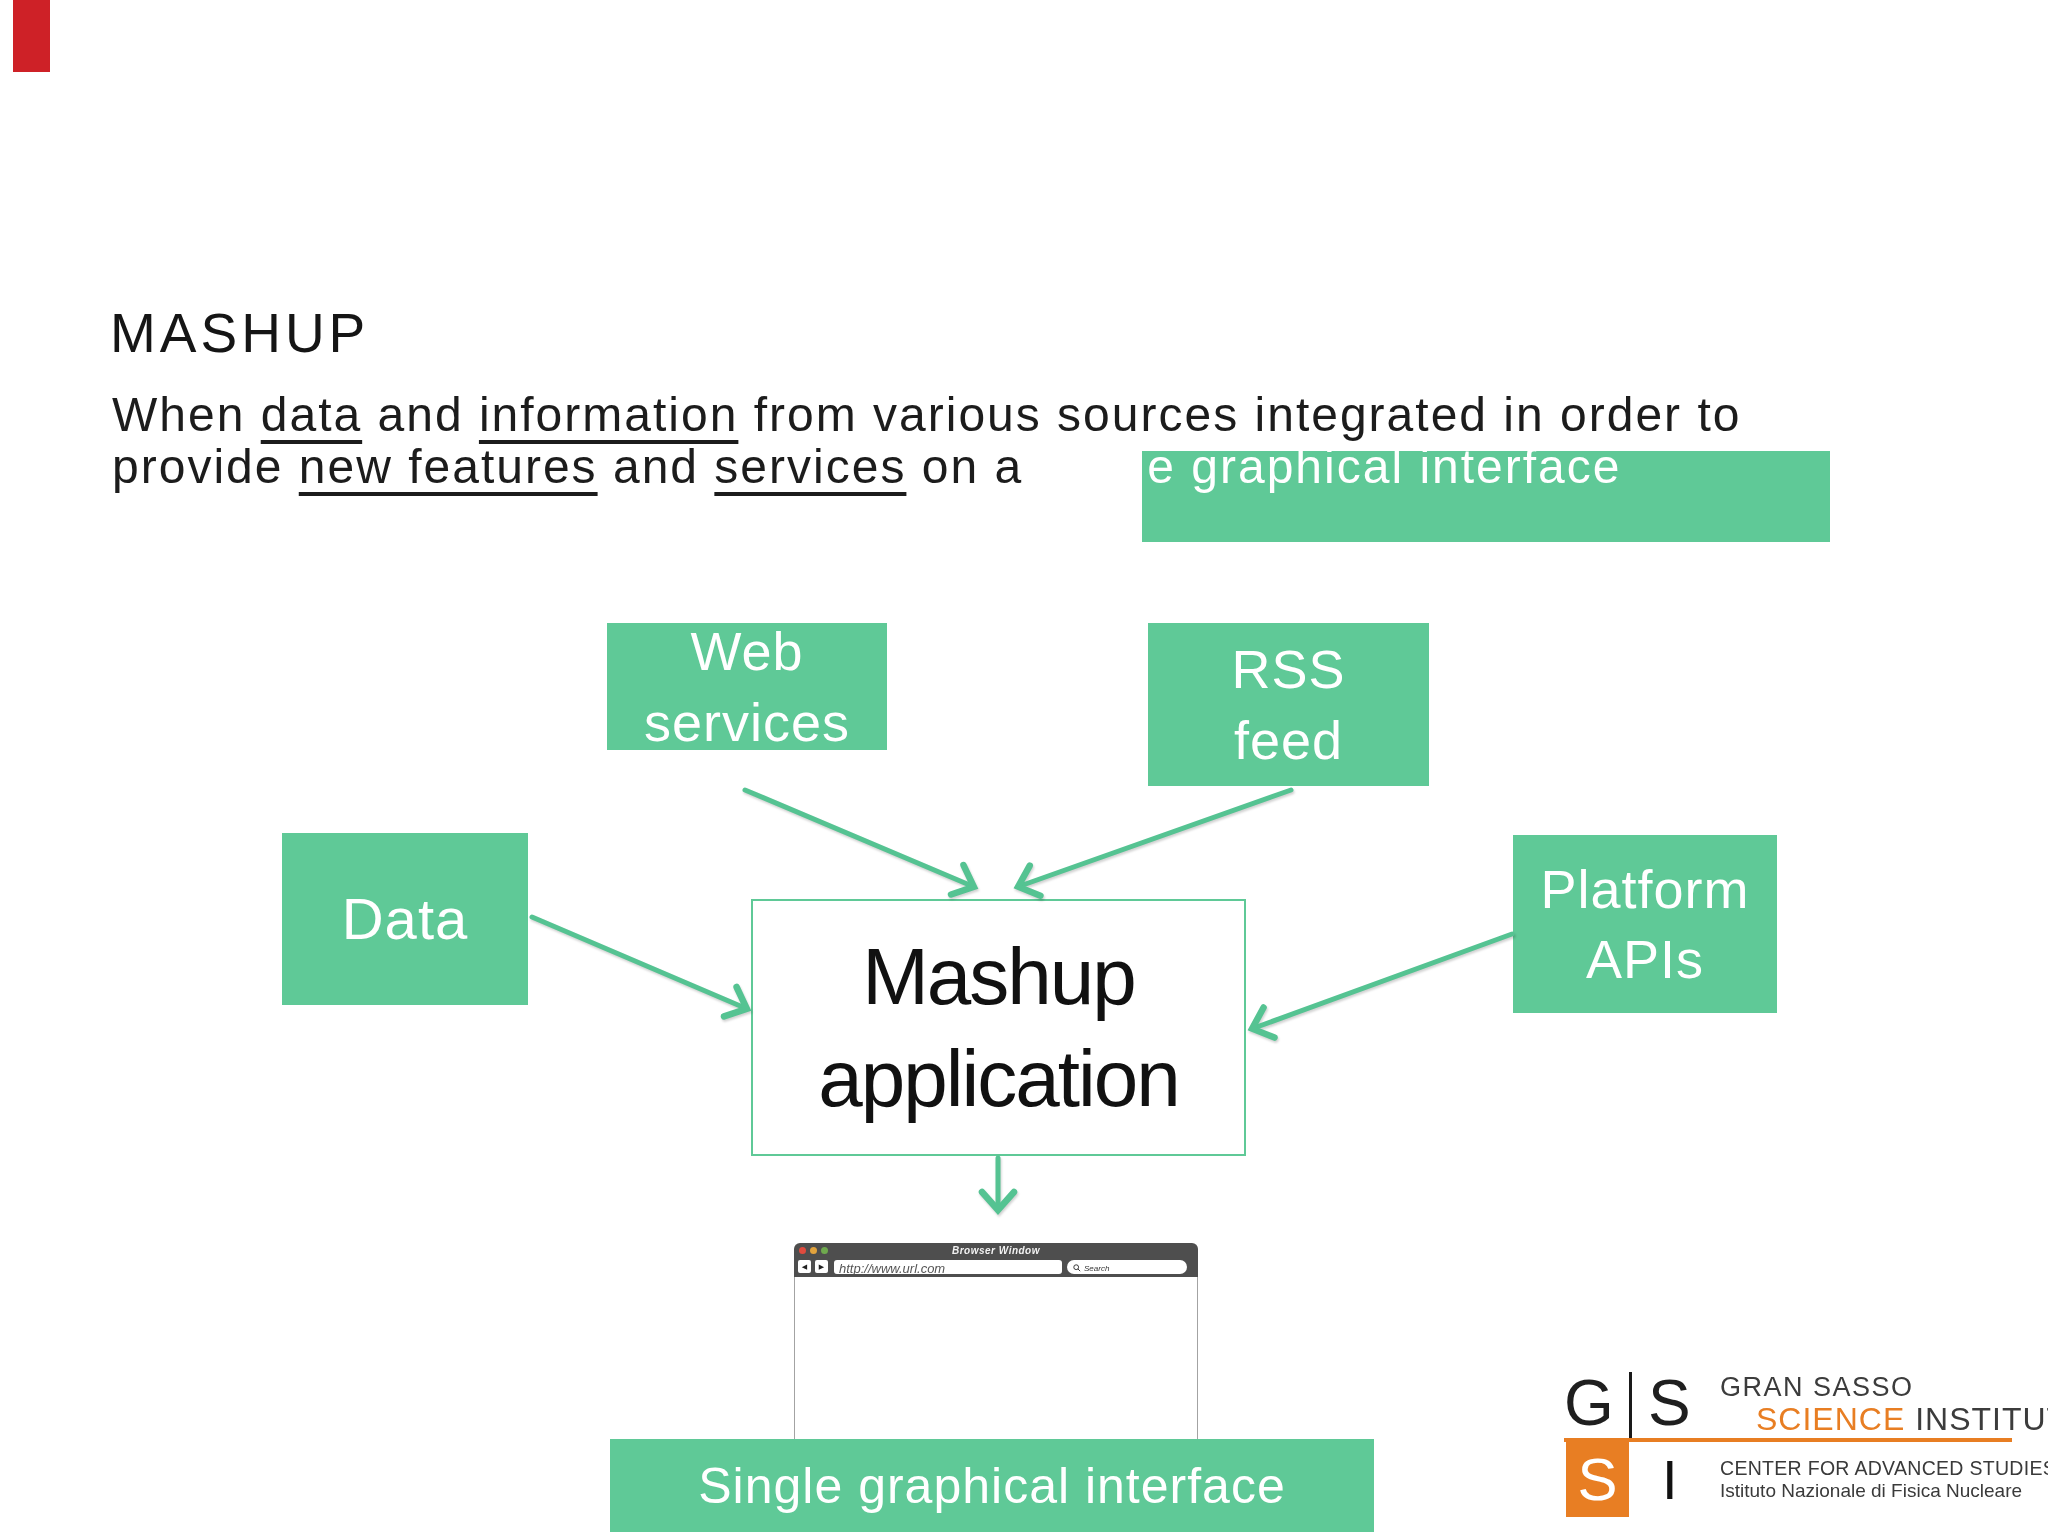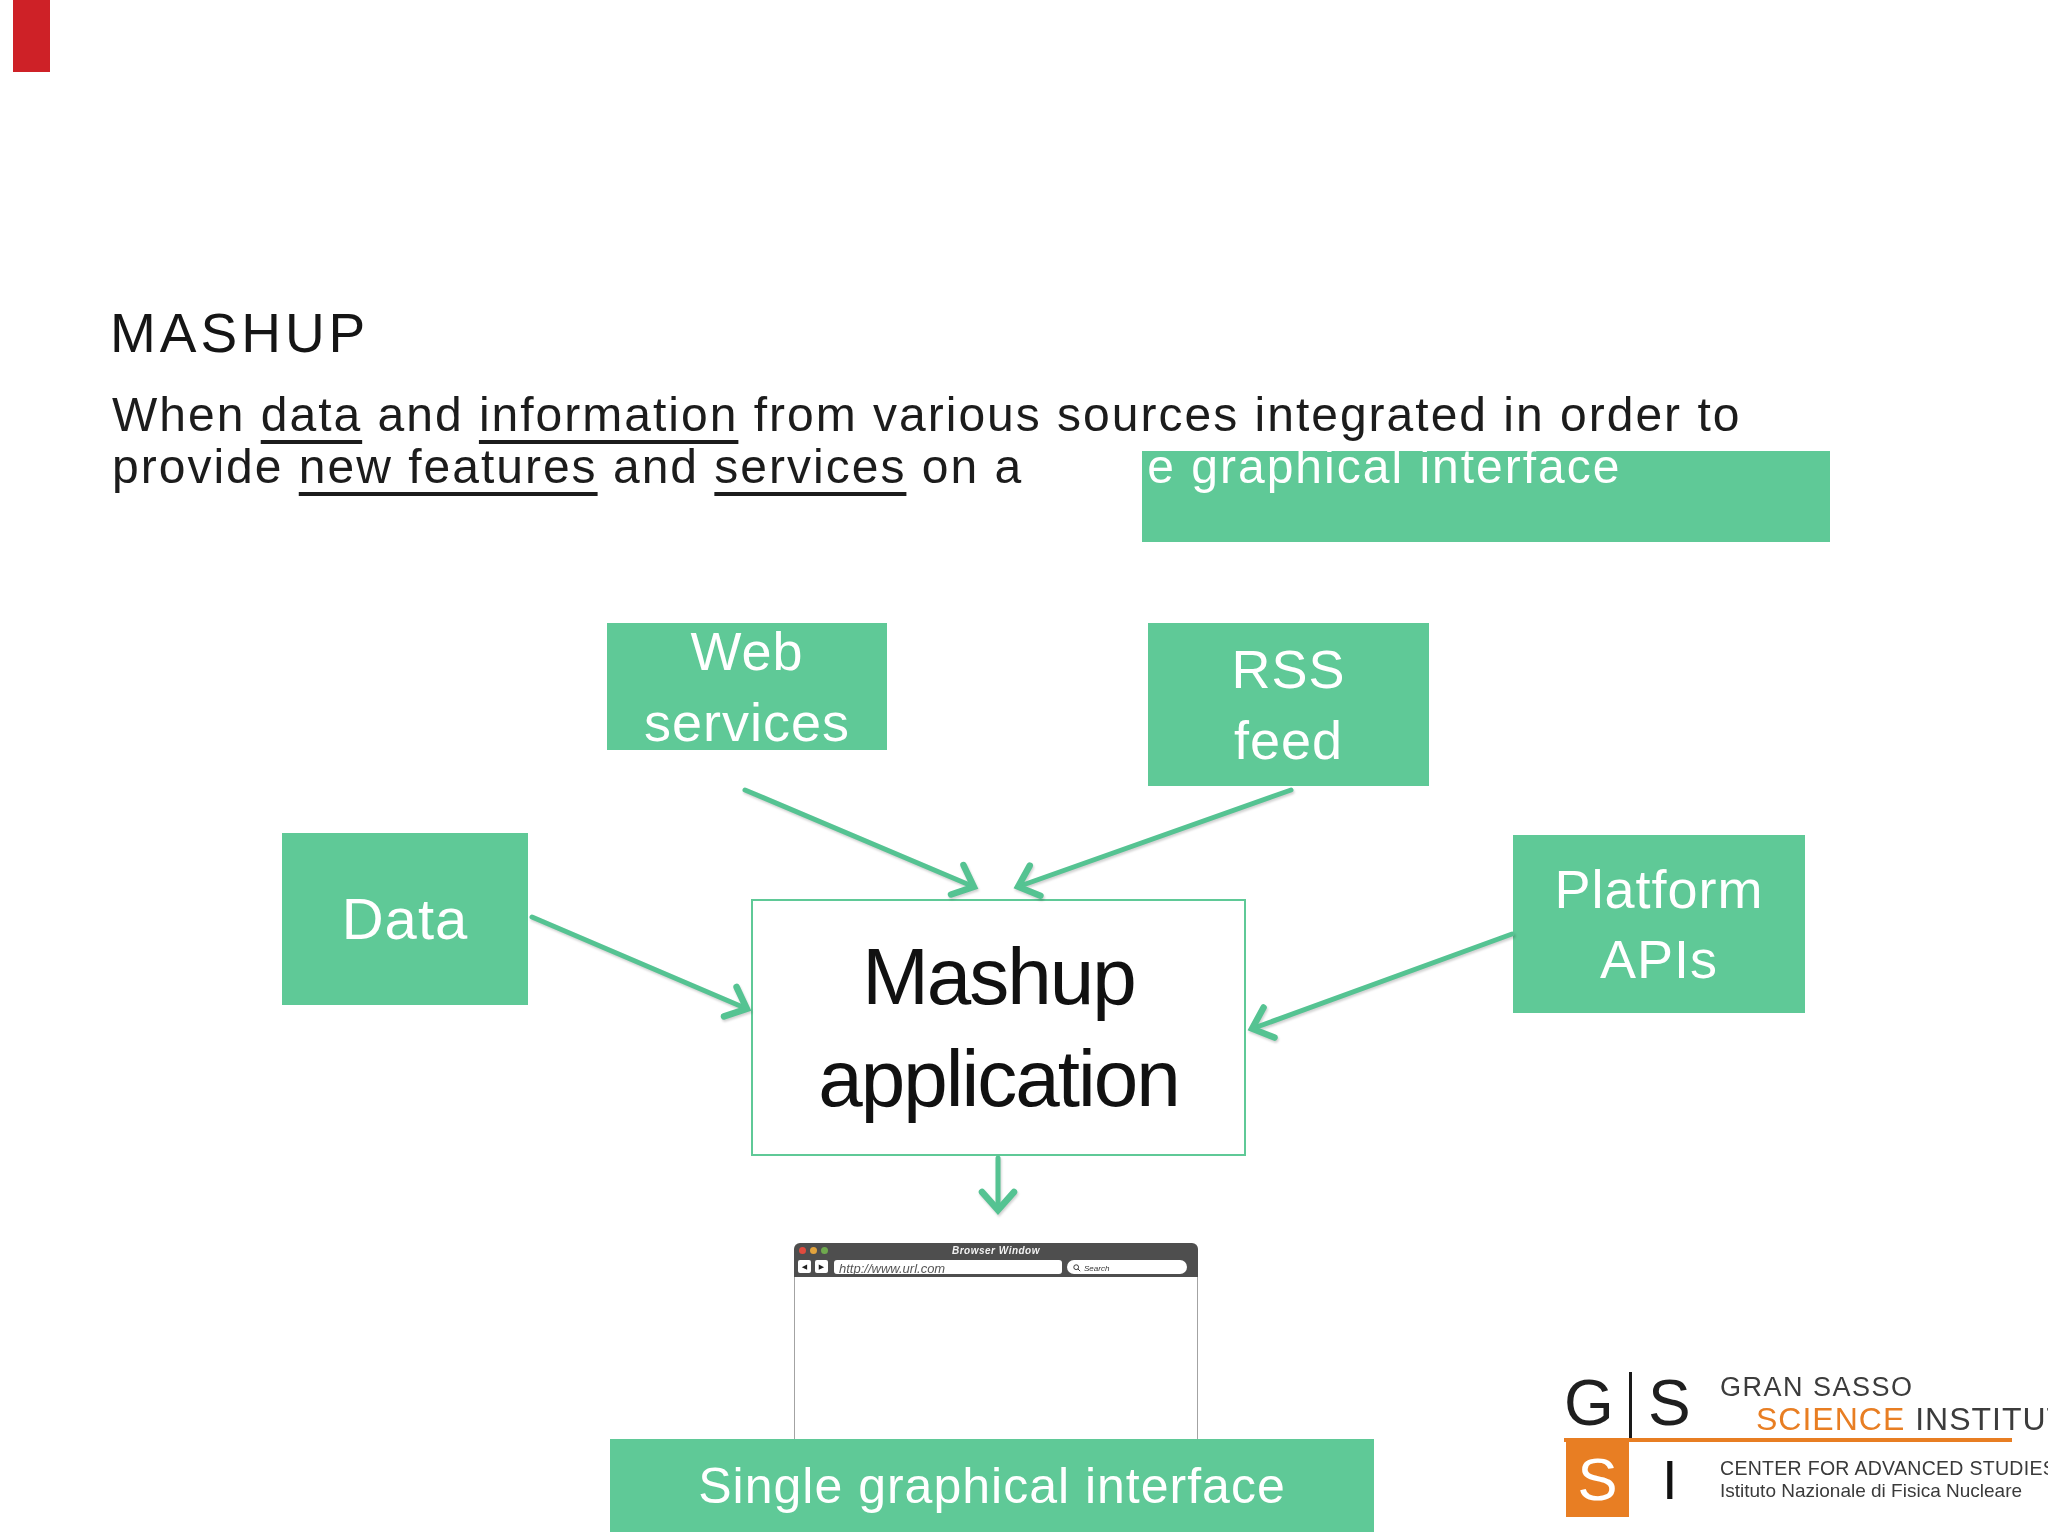--- a/index.html
+++ b/index.html
@@ -29,21 +29,21 @@
   .hl-rect{left:1142px;top:451px;width:688px;height:91px;background:var(--green);z-index:1;}
   .hl-text{color:#fff;}
 
   
   .gbox{background:var(--green);color:#fff;display:flex;flex-direction:column;
         align-items:center;justify-content:center;font-weight:300;font-size:54px;
         line-height:1.3;text-align:center;letter-spacing:1px;}
   .box-web{left:607px;top:623px;width:280px;height:127px;}
   .box-rss{left:1148px;top:623px;width:281px;height:163px;}
   .box-data{left:282px;top:833px;width:246px;height:172px;font-size:58px;}
-  .box-platform{left:1513px;top:835px;width:292px;height:178px;}
+  .box-platform{left:1513px;top:835px;width:264px;height:178px;}
   .box-mashup{left:751px;top:899px;width:495px;height:257px;background:#fff;
               border:2.5px solid var(--green);color:#111;font-size:80px;
               letter-spacing:-2px;font-weight:300;line-height:1.27;}
 
   
   svg.arrows{left:0;top:0;width:2048px;height:1536px;pointer-events:none;z-index:3;}
   .arrow-line{stroke:var(--arrow-green);stroke-width:5;stroke-linecap:round;
               filter:drop-shadow(1px 2px 1px rgba(0,0,0,0.18));}
   .arrow-head{stroke:var(--arrow-green);}
 

